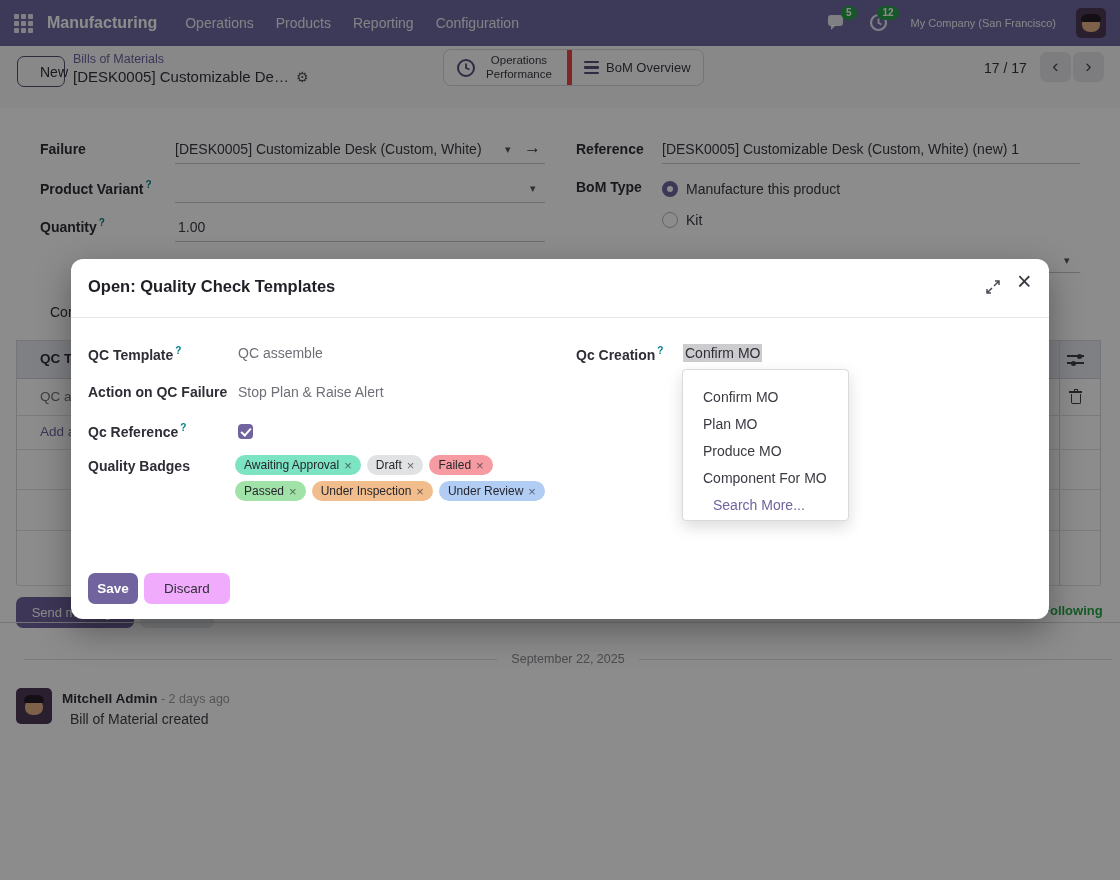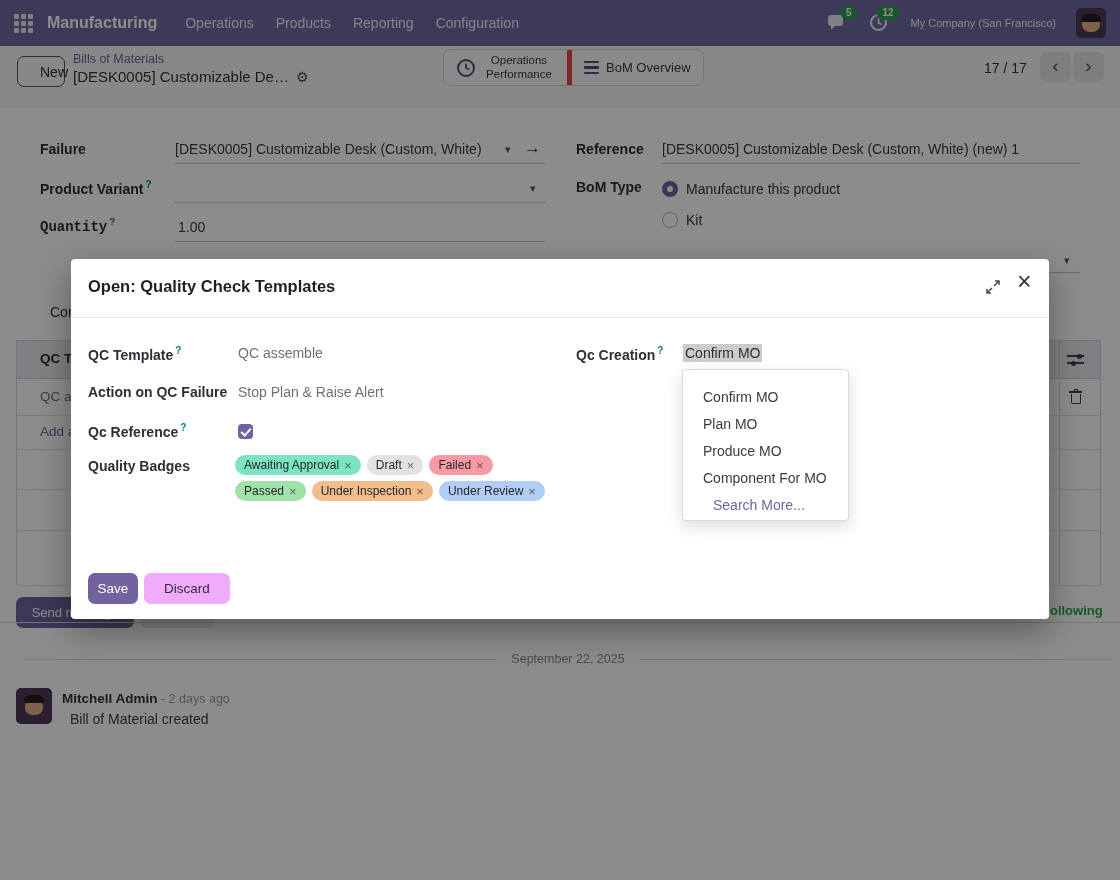--- a/index.html
+++ b/index.html
@@ -82,37 +82,37 @@
   .datesep { left:24px; top:652px; width:1088px; display:flex; align-items:center; gap:14px; }
   .datesep .ln { flex:1; height:1px; background:#e0e0e0; }
   .datesep .dt { font-size:12.5px; color:#8a8a90; white-space:nowrap; }
   .msg-avatar { left:16px; top:688px; width:36px; height:36px; }
   .msg-author { left:62px; top:691px; font-size:13.5px; font-weight:700; color:#33333b; }
   .msg-time { font-size:12.5px; font-weight:400; color:#9a9aa0; }
   .msg-body { left:70px; top:711px; font-size:14px; color:#3f3f47; }
 
   
   .overlay { position:absolute; inset:0; background:rgba(0,0,0,0.45); z-index:10; }
-  .modal { position:absolute; left:71px; top:259px; width:978px; height:360px; background:#fff; border-radius:4px; box-shadow:0 12px 34px rgba(0,0,0,.35); z-index:20; }
+  .modal { position:absolute; left:71px; top:259px; width:978px; height:360px; background:#fff; border-radius:12px; box-shadow:0 12px 34px rgba(0,0,0,.35); z-index:20; }
   .m-title { position:absolute; left:17px; top:18px; font-size:16.5px; font-weight:600; color:#1f1f26; }
   .m-header-line { position:absolute; left:0; top:58px; width:100%; height:1px; background:#e7e7ea; }
   .m-expand { position:absolute; left:914px; top:20px; cursor:pointer; }
   .m-close { position:absolute; left:946px; top:10px; font-size:25px; color:#3a3a42; cursor:pointer; line-height:1; }
   .m-label { position:absolute; font-size:14px; font-weight:700; color:#2e2e36; }
   .m-value { position:absolute; font-size:14px; color:#6f6f77; }
   .checkbox { position:absolute; left:167px; top:165px; width:15px; height:15px; border-radius:4px; cursor:pointer; }
   .checkbox::after { content:""; position:absolute; left:4.5px; top:1.5px; width:4px; height:8px; border:solid #fff; border-width:0 2px 2px 0; transform:rotate(42deg); }
   .tags { position:absolute; left:164px; top:196px; width:318px; display:flex; flex-wrap:wrap; gap:6px 6px; }
   .tag { display:inline-flex; align-items:center; gap:5px; height:20px; padding:0 9px; border-radius:10px; font-size:12px; color:#27272e; }
   .tag .x { font-size:13px; opacity:.65; cursor:pointer; line-height:1; }
   .sel-text { background:#cccccf; padding:1px 2px; }
   .dropdown { position:absolute; left:611px; top:110px; width:167px; height:152px; background:#fff; border:1px solid #d9d9de; border-radius:4px; box-shadow:0 6px 16px rgba(0,0,0,.14); padding-top:14px; }
   .dd-item { height:27px; line-height:27px; padding-left:20px; font-size:14px; color:#3a3a42; cursor:pointer; }
   .dd-more { height:27px; line-height:27px; padding-left:30px; font-size:14px; color:#71639e; cursor:pointer; }
-  .m-save { position:absolute; left:17px; top:314px; width:50px; height:31px; color:#fff; font-weight:400; }
+  .m-save { position:absolute; left:17px; top:314px; width:50px; height:31px; color:#fff; font-weight:700; }
   .m-discard { position:absolute; left:73px; top:314px; width:86px; height:31px; background:#f0abfc; color:#2f2f38; }
 </style>
 </head>
 <body>
 
 <div class="stage">
 
   <div class="navbar" style="background: rgb(111, 107, 163);">
     <div class="apps-grid">
       <i></i>
@@ -188,21 +188,21 @@
   <div class="flabel abs" style="left:40px; top:141px;">Failure</div>
   <div class="fvalue abs" style="left:175px; top:141px;">[DESK0005] Customizable Desk (Custom, White)</div>
   <div class="caret abs" style="left:505px; top:143px;">▾</div>
   <div class="abs" style="left:524px; top:138px; font-size:17px; color:#33333b; cursor:pointer;">→</div>
   <div class="fline abs" style="left:175px; top:163px; width:370px;"></div>
 
   <div class="flabel abs" style="left:40px; top:179px;"><span>Product Variant</span><sup class="help">?</sup></div>
   <div class="caret abs" style="left:530px; top:182px;">▾</div>
   <div class="fline abs" style="left:175px; top:202px; width:370px;"></div>
 
-  <div class="flabel abs" style="left:40px; top:217px;font-family:Liberation Mono, monospace;"><span>Quantity</span><sup class="help">?</sup></div>
+  <div class="flabel abs" style="left:40px; top:217px;"><span>Quantity</span><sup class="help">?</sup></div>
   <div class="fvalue abs" style="left:178px; top:219px;">1.00</div>
   <div class="fline abs" style="left:175px; top:241px; width:370px;"></div>
 
   <div class="flabel abs" style="left:576px; top:141px;">Reference</div>
   <div class="fvalue abs" style="left:662px; top:141px;">[DESK0005] Customizable Desk (Custom, White) (new) 1</div>
   <div class="fline abs" style="left:662px; top:163px; width:418px;"></div>
 
   <div class="flabel abs" style="left:576px; top:179px;">BoM Type</div>
   <div class="radio sel abs" style="left:662px; top:181px;"></div>
   <div class="rlabel abs" style="left:686px; top:181px;">Manufacture this product</div>

